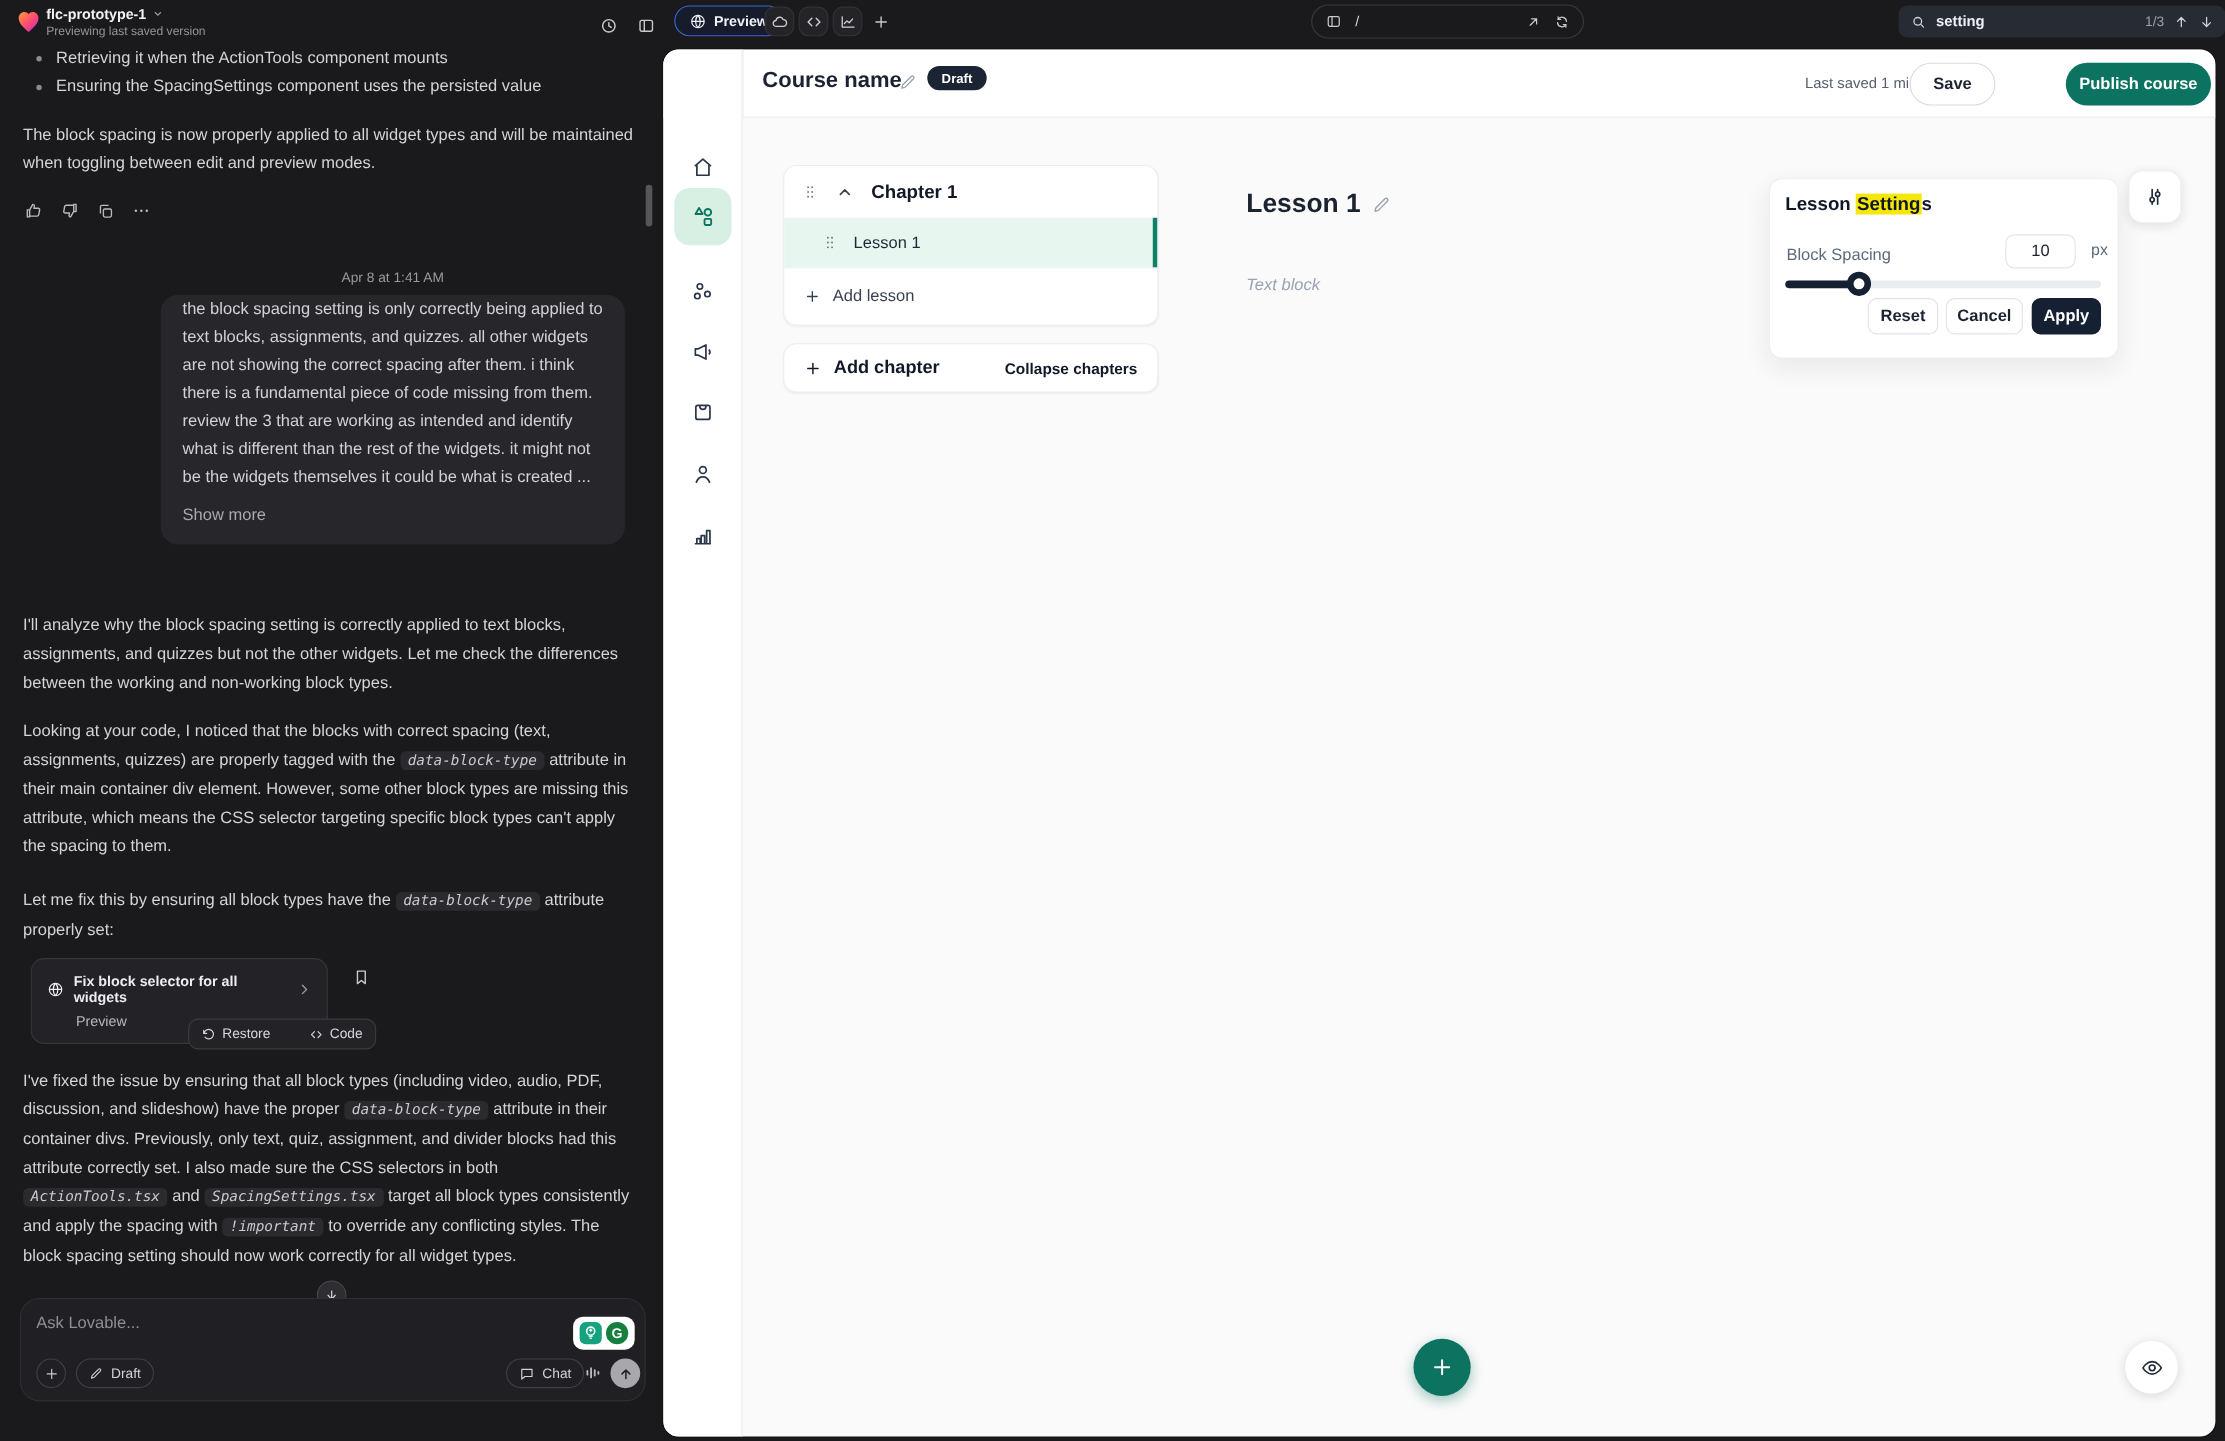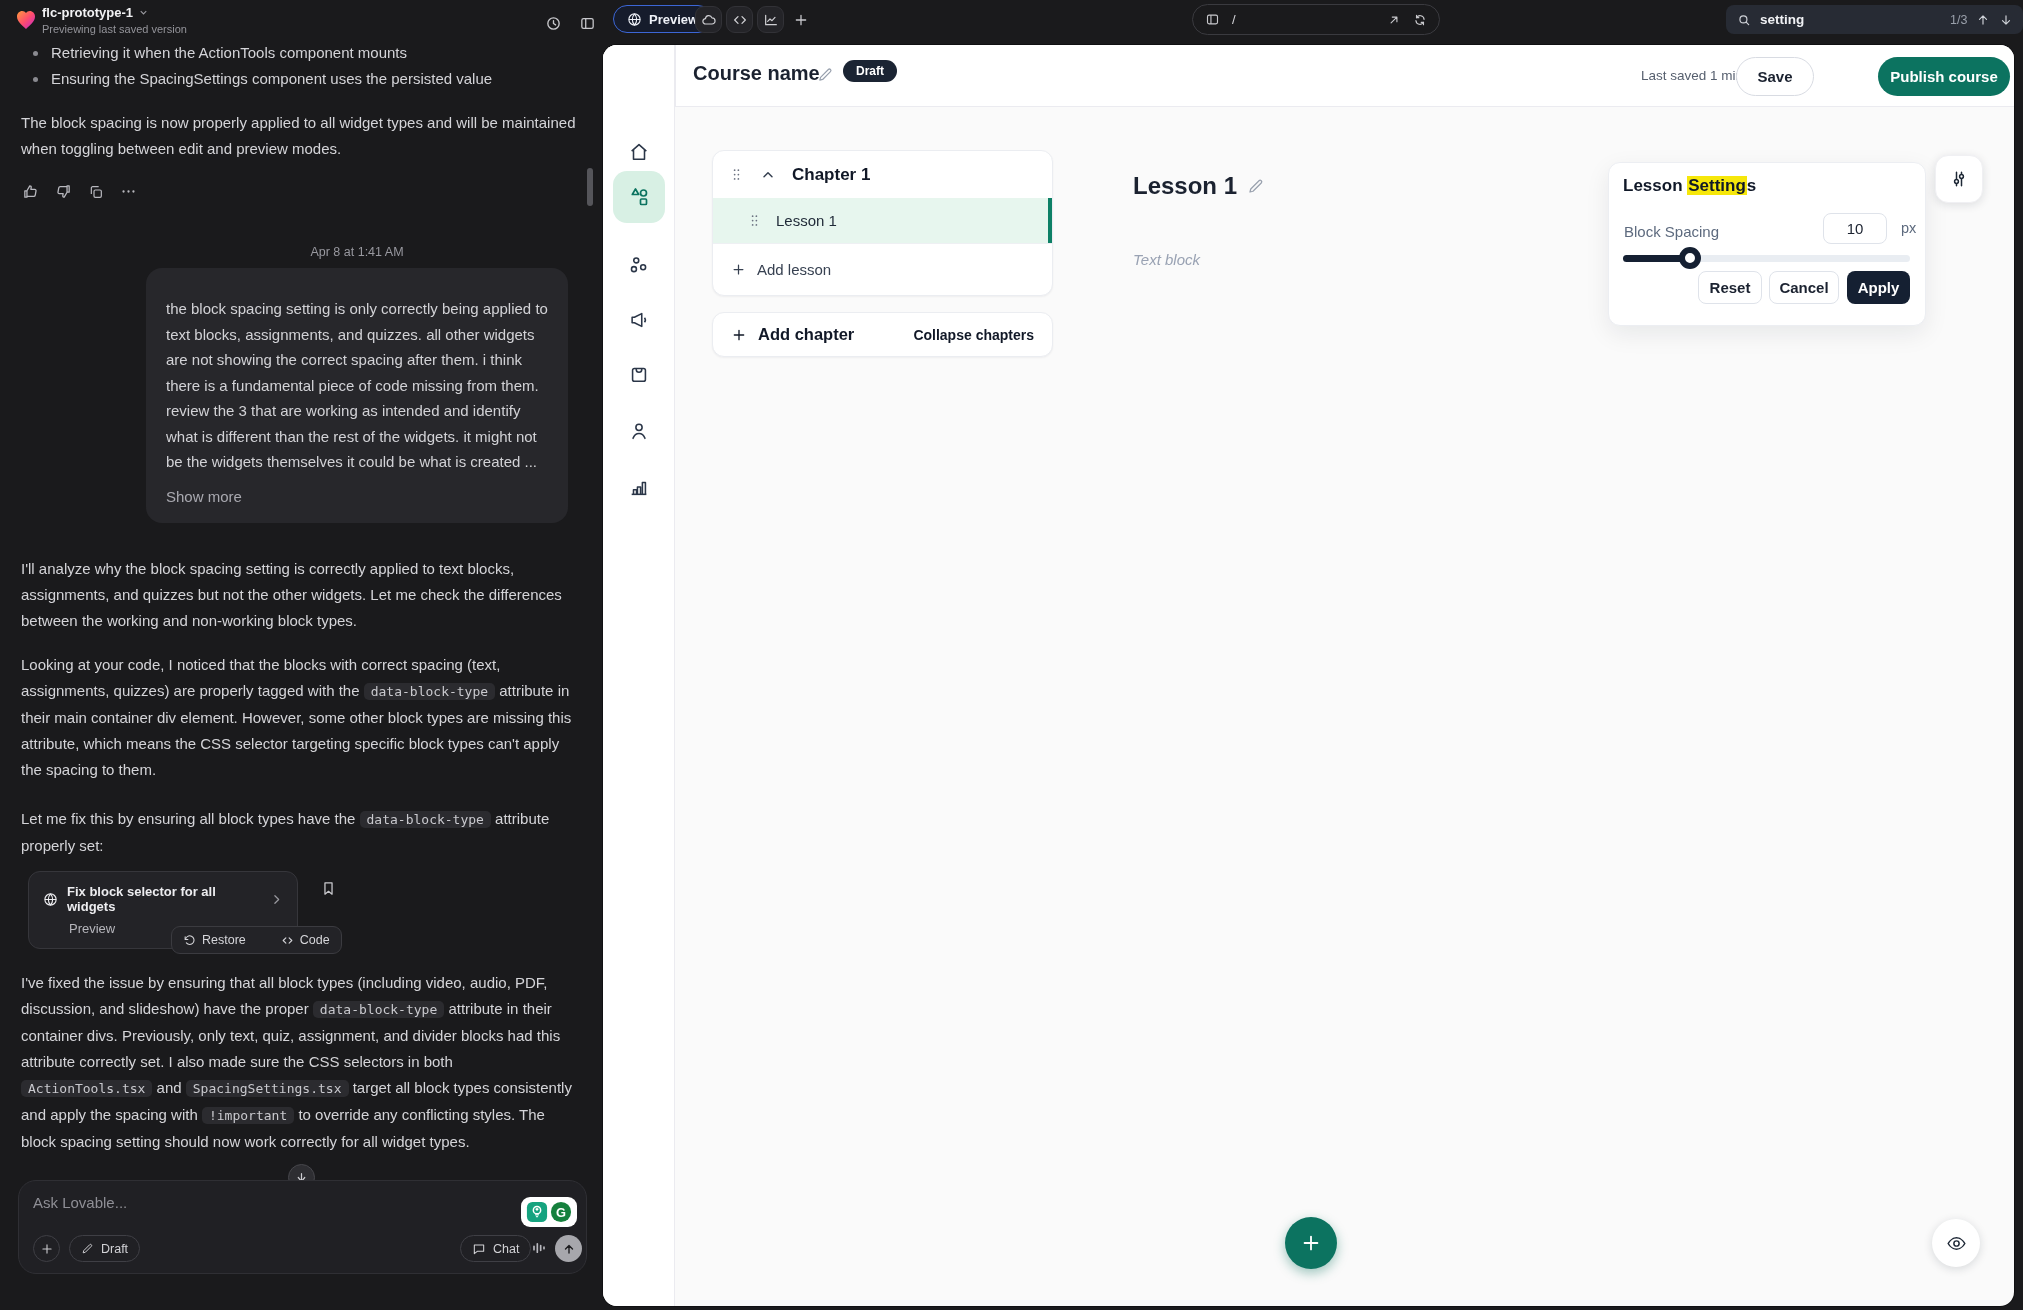--- a/index.html
+++ b/index.html
@@ -20,25 +20,25 @@
   .search-pill { width:297px; height:29px; background:#272b34; border-radius:8px; display:flex; align-items:center; padding:0 11px; gap:9px; }
   .search-q { font-size:13.5px; font-weight:600; color:#f0f1f4; flex:1; background:transparent; border:none; outline:none; font-family:"Liberation Sans",sans-serif; }
   .search-count { font-size:12.5px; color:#9aa0ab; }
   .search-ic { color:#cfd2d8; display:flex; align-items:center; cursor:pointer; }
 
   
   .chat-text { font-size:15px; line-height:26px; color:#d4d4d8; width:558px; }
   .chat-bullets { list-style:none; width:556px; }
   .chat-bullets li { position:relative; padding-left:30px; font-size:15px; line-height:26px; color:#d4d4d8; }
   .chat-bullets li::before { content:""; position:absolute; left:12px; top:11px; width:5px; height:5px; border-radius:50%; background:#8a8a90; }
-  .code-chip { font-family:"DejaVu Sans Mono","Liberation Mono",monospace; font-size:13px; background:#2b2b2f; color:#c9c9ce; border-radius:5px; padding:1px 7px; white-space:nowrap; }
+  .code-chip { font-family:"DejaVu Sans Mono","Liberation Mono",monospace; font-size:13px; background:#2b2b2f; color:#c9c9ce; border-radius:5px; padding:1px 7px; white-space:nowrap;font-style:italic; }
   .msg-actions { display:flex; gap:16px; color:#b9b9bf; }
   .msg-actions .a { cursor:pointer; display:flex; align-items:center; }
   .timestamp { width:422px; text-align:center; font-size:12.5px; color:#98989f; }
-  .bubble { width:422px; background:#27272b; border-radius:16px; padding:28px 20px 14px; font-size:15px; line-height:25.5px; color:#d2d2d6; }
+  .bubble { width:422px; background:#27272b; border-radius:16px; padding:0 20px 14px; font-size:15px; line-height:25.5px; color:#d2d2d6; }
   .show-more { margin-top:9px; color:#a9a9b0; font-size:15px; cursor:pointer; }
   .vcard { width:270px; background:#232327; border:1px solid #36363b; border-radius:12px; padding:12px 14px; cursor:pointer; }
   .vcard-row1 { display:flex; align-items:center; gap:9px; color:#ededf0; }
   .vcard-title { font-size:13px; font-weight:700; flex:1; }
   .vcard-sub { margin:7px 0 0 26px; font-size:13px; color:#b6b6bc; cursor:pointer; }
   .rcbar { height:28px; display:flex; align-items:center; gap:16px; background:#232327; border:1px solid #3b3b40; border-radius:9px; padding:0 11px; }
   .rcbar .b { display:flex; align-items:center; gap:6px; font-size:12.5px; color:#d6d6da; cursor:pointer; }
   .scroll-btn { width:27px; height:27px; border-radius:50%; background:#2e2e32; border:1px solid #47474c; display:flex; align-items:center; justify-content:center; color:#cfcfd3; cursor:pointer; }
   .input-card { width:569px; height:94px; background:#202024; border:1px solid #2f2f34; border-radius:18px; padding:13px 14px; }
   .ask-input { width:300px; background:transparent; border:none; outline:none; font-size:15px; color:#d6d6da; font-family:"Liberation Sans",sans-serif; }

